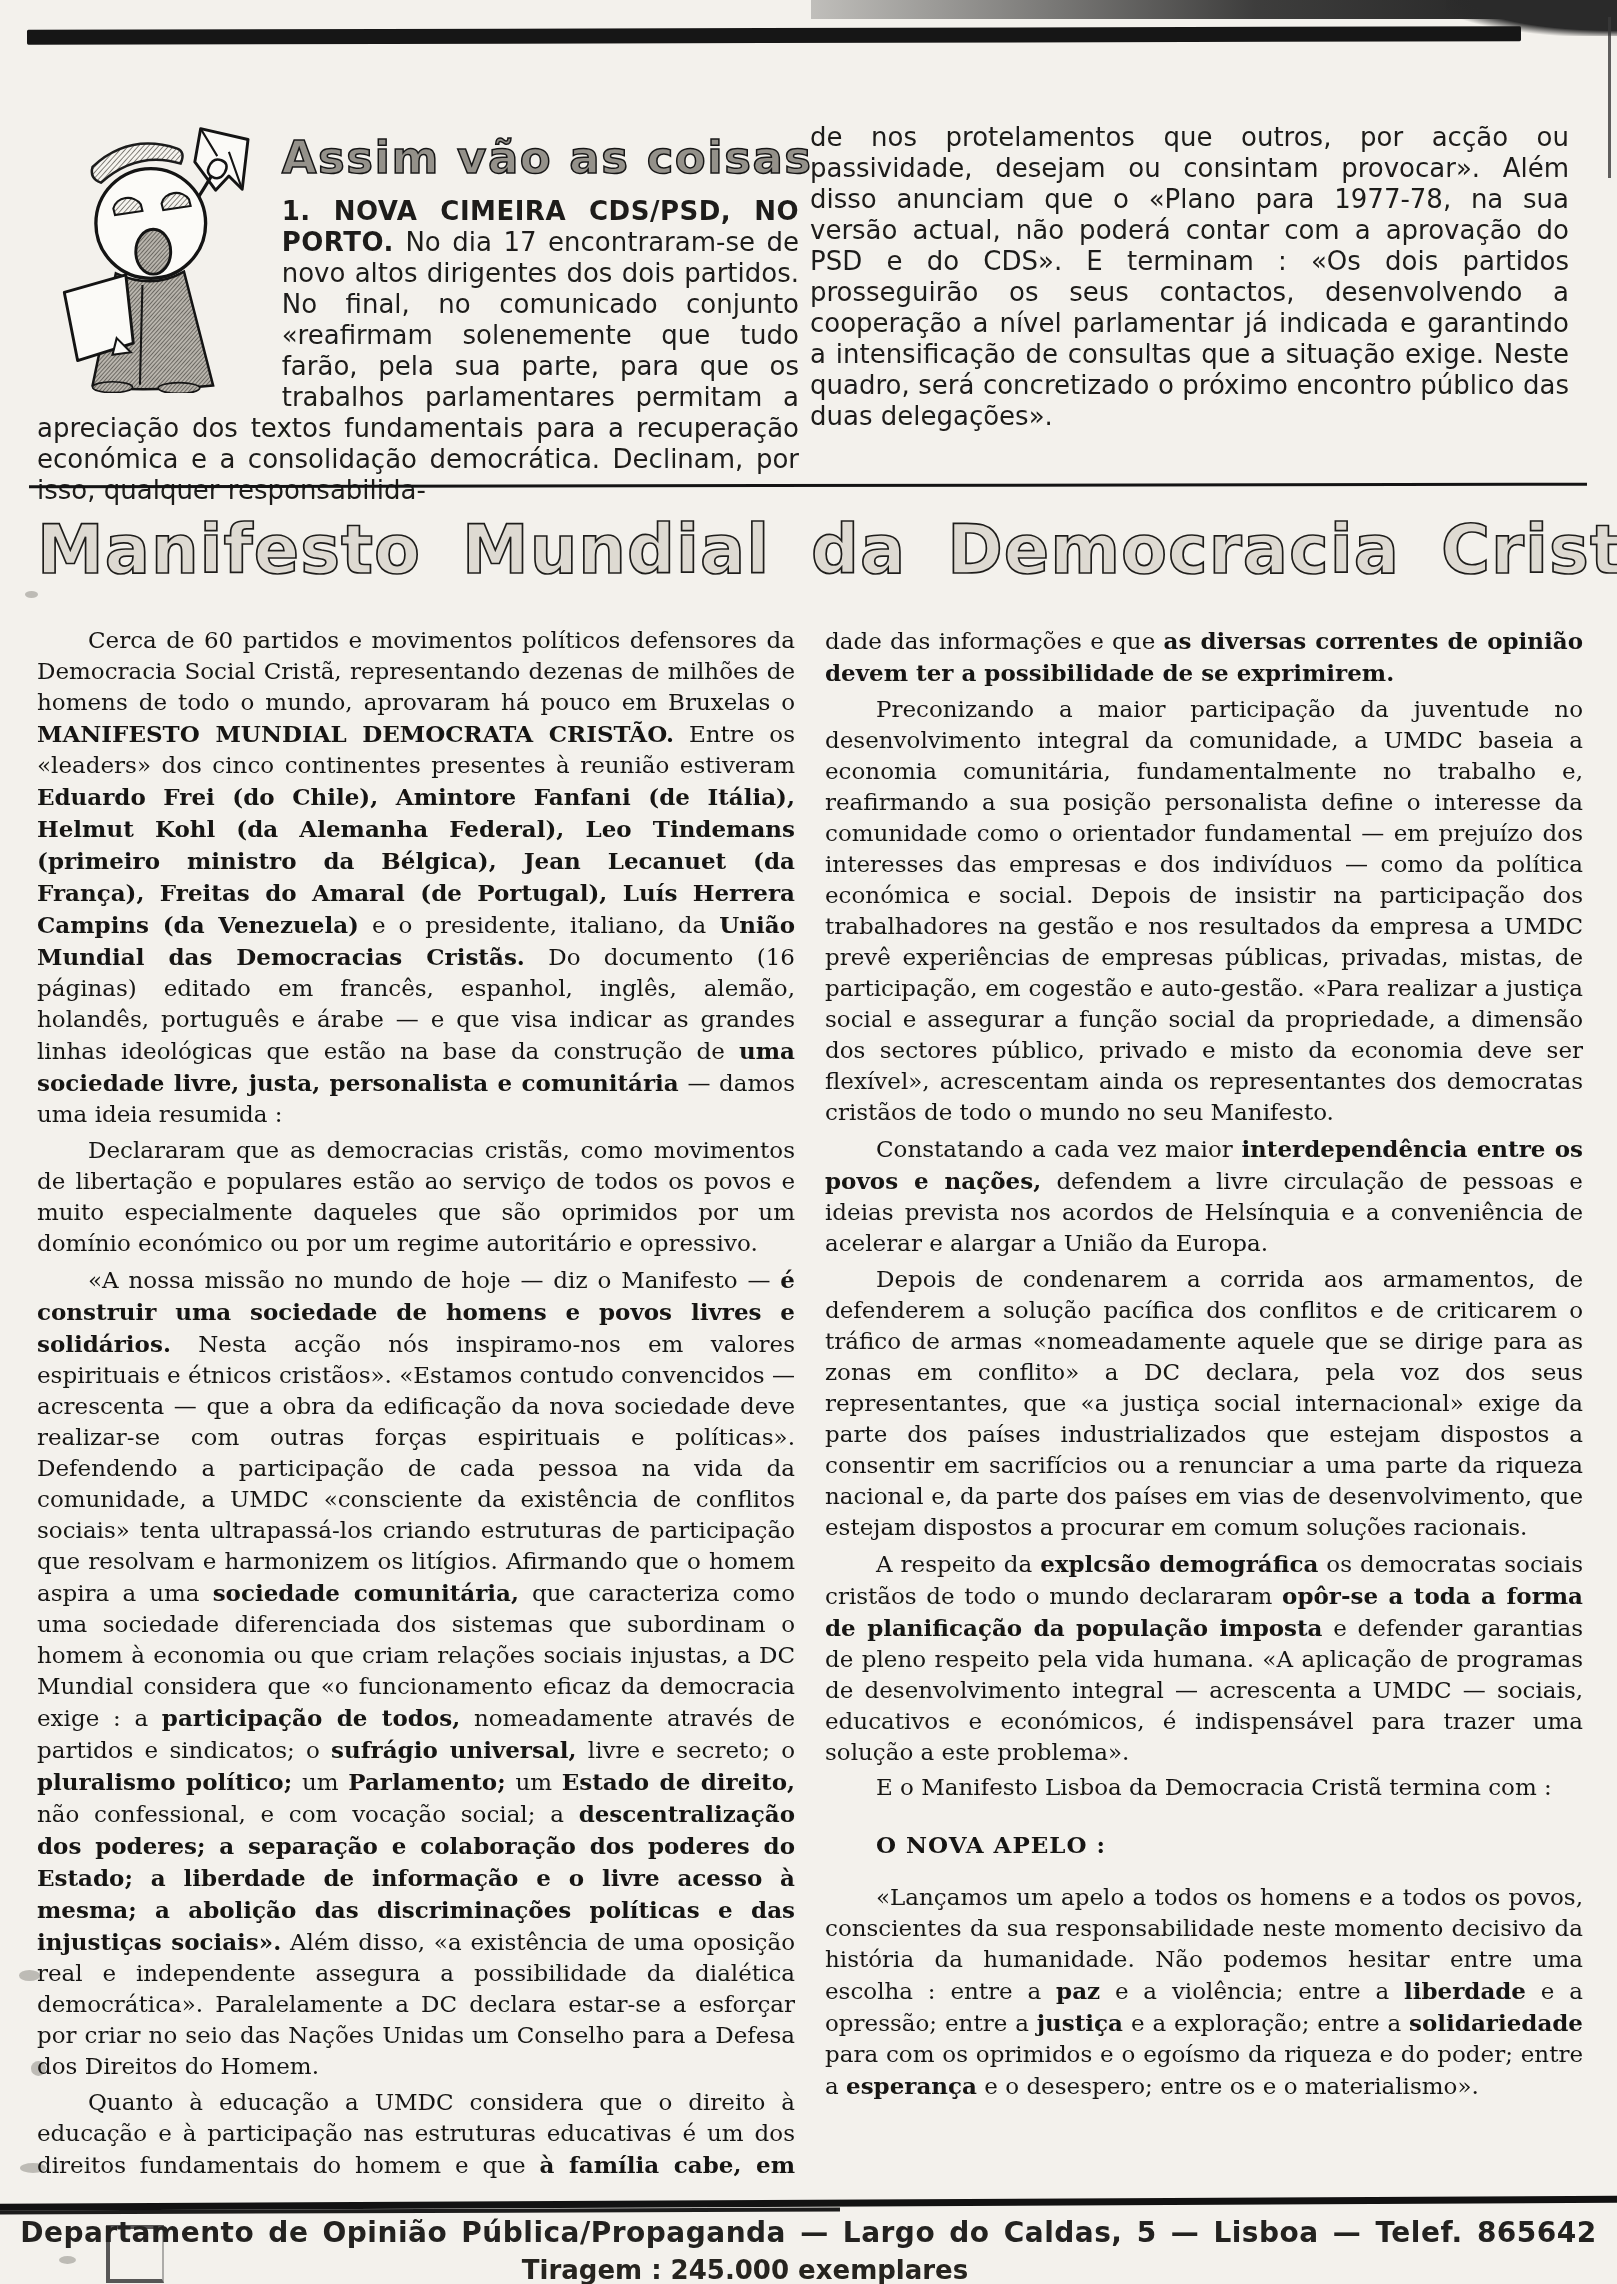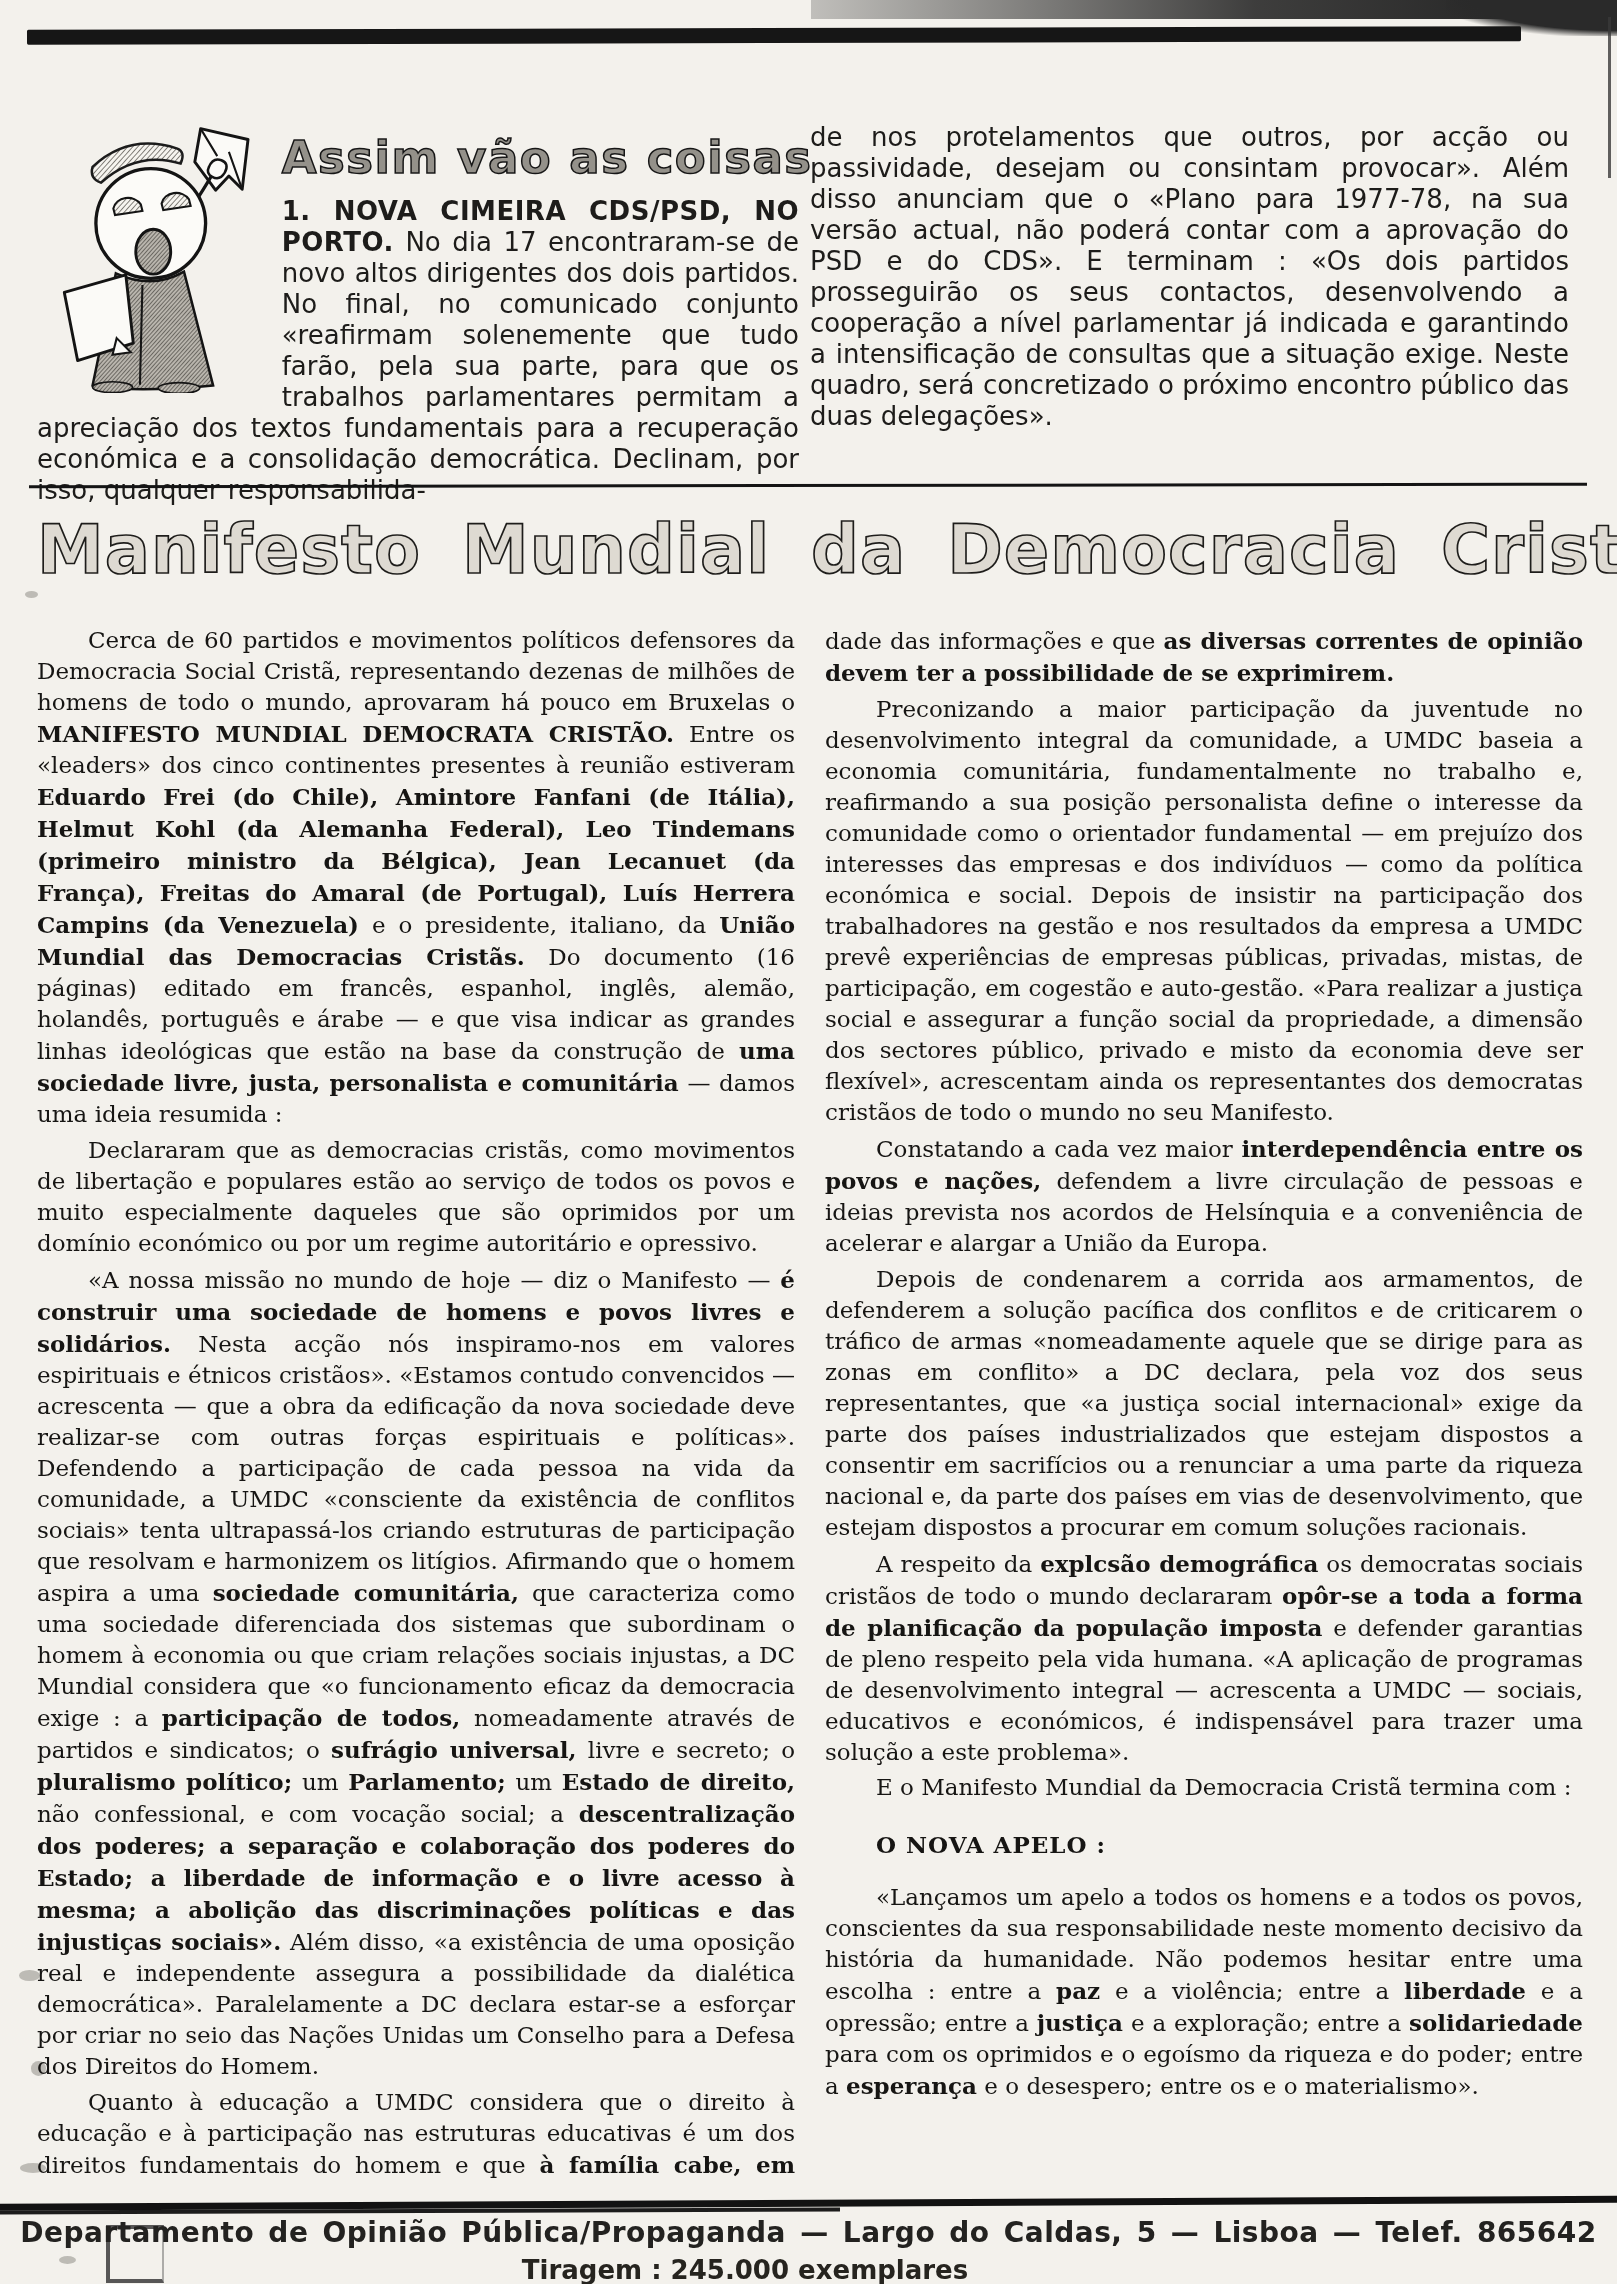--- a/index.html
+++ b/index.html
@@ -197,21 +197,21 @@
       <p>«A nossa missão no mundo de hoje — diz o Manifesto — <b>é construir uma sociedade de homens e povos livres e solidários.</b> Nesta acção nós inspiramo-nos em valores espirituais e étnicos cristãos». «Estamos contudo convencidos — acrescenta — que a obra da edificação da nova sociedade deve realizar-se com outras forças espirituais e políticas». Defendendo a participação de cada pessoa na vida da comunidade, a UMDC «consciente da existência de conflitos sociais» tenta ultrapassá-los criando estruturas de participação que resolvam e harmonizem os litígios. Afirmando que o homem aspira a uma <b>sociedade comunitária,</b> que caracteriza como uma sociedade diferenciada dos sistemas que subordinam o homem à economia ou que criam relações sociais injustas, a DC Mundial considera que «o funcionamento eficaz da democracia exige : a <b>participação de todos,</b> nomeadamente através de partidos e sindicatos; o <b>sufrágio universal,</b> livre e secreto; o <b>pluralismo político;</b> um <b>Parlamento;</b> um <b>Estado de direito,</b> não confessional, e com vocação social; a <b>descentralização dos poderes; a separação e colaboração dos poderes do Estado; a liberdade de informação e o livre acesso à mesma; a abolição das discriminações políticas e das injustiças sociais».</b> Além disso, «a existência de uma oposição real e independente assegura a possibilidade da dialética democrática». Paralelamente a DC declara estar-se a esforçar por criar no seio das Nações Unidas um Conselho para a Defesa dos Direitos do Homem.</p>
       <p>Quanto à educação a UMDC considera que o direito à educação e à participação nas estruturas educativas é um dos direitos fundamentais do homem e que <b>à família cabe, em primeiro lugar, o dever e o direito de orientar a educação dos seus filhos.</b></p>
 
     </div>
     <div class="col">
       <p class="cont">dade das informações e que <b>as diversas correntes de opinião devem ter a possibilidade de se exprimirem.</b></p>
       <p>Preconizando a maior participação da juventude no desenvolvimento integral da comunidade, a UMDC baseia a economia comunitária, fundamentalmente no trabalho e, reafirmando a sua posição personalista define o interesse da comunidade como o orientador fundamental — em prejuízo dos interesses das empresas e dos indivíduos — como da política económica e social. Depois de insistir na participação dos trabalhadores na gestão e nos resultados da empresa a UMDC prevê experiências de empresas públicas, privadas, mistas, de participação, em cogestão e auto-gestão. «Para realizar a justiça social e assegurar a função social da propriedade, a dimensão dos sectores público, privado e misto da economia deve ser flexível», acrescentam ainda os representantes dos democratas cristãos de todo o mundo no seu Manifesto.</p>
       <p>Constatando a cada vez maior <b>interdependência entre os povos e nações,</b> defendem a livre circulação de pessoas e ideias prevista nos acordos de Helsínquia e a conveniência de acelerar e alargar a União da Europa.</p>
       <p>Depois de condenarem a corrida aos armamentos, de defenderem a solução pacífica dos conflitos e de criticarem o tráfico de armas «nomeadamente aquele que se dirige para as zonas em conflito» a DC declara, pela voz dos seus representantes, que «a justiça social internacional» exige da parte dos países industrializados que estejam dispostos a consentir em sacrifícios ou a renunciar a uma parte da riqueza nacional e, da parte dos países em vias de desenvolvimento, que estejam dispostos a procurar em comum soluções racionais.</p>
       <p>A respeito da <b>explcsão demográfica</b> os democratas sociais cristãos de todo o mundo declararam <b>opôr-se a toda a forma de planificação da população imposta</b> e defender garantias de pleno respeito pela vida humana. «A aplicação de programas de desenvolvimento integral — acrescenta a UMDC — sociais, educativos e económicos, é indispensável para trazer uma solução a este problema».</p>
-      <p>E o Manifesto Mundial da Democracia Cristã termina com :</p>
+      <p>E o Manifesto Lisboa da Democracia Cristã termina com :</p>
       <p class="subhead"><b>O NOVA APELO :</b></p>
       <p>«Lançamos um apelo a todos os homens e a todos os povos, conscientes da sua responsabilidade neste momento decisivo da história da humanidade. Não podemos hesitar entre uma escolha : entre a <b>paz</b> e a violência; entre a <b>liberdade</b> e a opressão; entre a <b>justiça</b> e a exploração; entre a <b>solidariedade</b> para com os oprimidos e o egoísmo da riqueza e do poder; entre a <b>esperança</b> e o desespero; entre os  e o materialismo».</p>
     </div>
   </section>
 
   <div class="footer-rule"></div>
   <div class="footer-rule-b"></div>
   <div class="stamp"></div>
   <div class="footer-line1">Departamento de Opinião Pública/Propaganda — Largo do Caldas, 5 — Lisboa — Telef. 865642</div>
   <div class="footer-line2">Tiragem : 245.000 exemplares</div>

